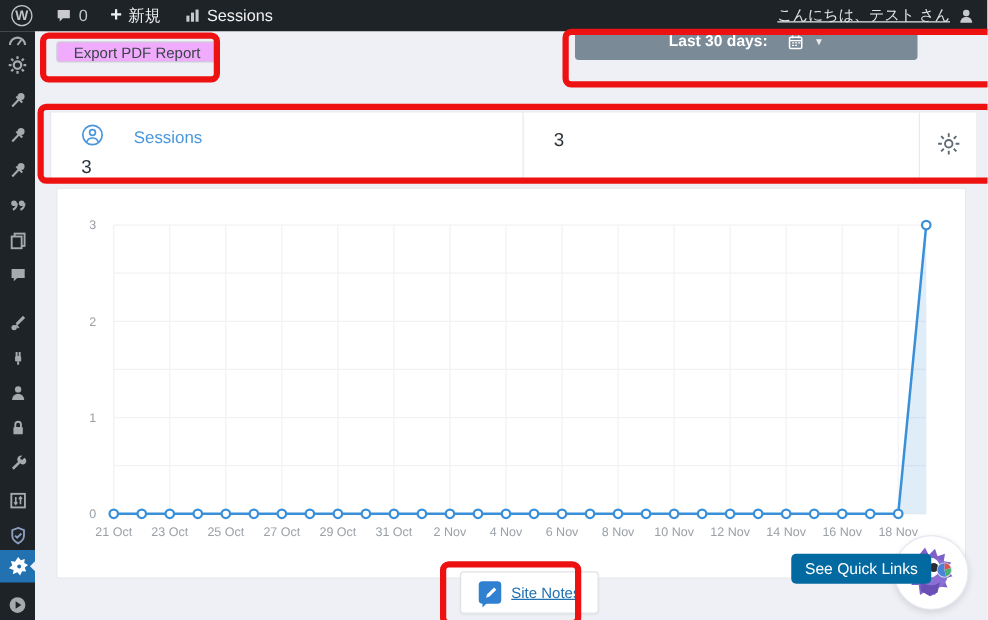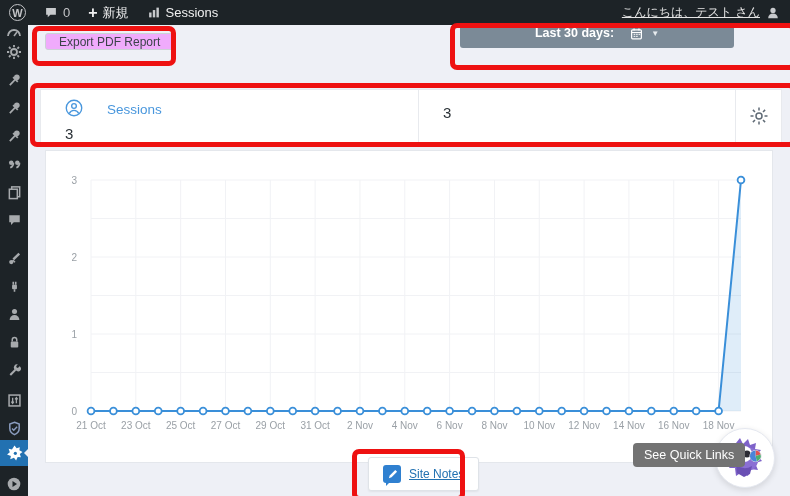--- a/index.html
+++ b/index.html
@@ -56,21 +56,21 @@
 
   
   .site-notes { position:absolute; left:368px; top:457px; height:34px; padding:0 14px; background:#fff;
     border:1px solid #dfe3e8; border-radius:3px; box-shadow:0 1px 2px rgba(0,0,0,.06);
     display:flex; align-items:center; gap:8px; cursor:pointer; z-index:30; }
   .sn-badge { width:18px; height:18px; background:#2f80d0; border-radius:3px; position:relative;
     display:flex; align-items:center; justify-content:center; }
   .sn-badge:after { content:""; position:absolute; left:3px; bottom:-3px;
     border-left:4px solid #2f80d0; border-bottom:4px solid transparent; }
   .sn-label { font-size:12px; color:#2271b1; text-decoration:underline; }
-  .quick-tip { position:absolute; left:633px; top:443px; background:#737373; color:#fff; font-size:12.5px;
+  .quick-tip { position:absolute; left:633px; top:443px; background:#0369a1; color:#fff; font-size:12.5px;
     padding:5px 11px; border-radius:4px; z-index:30; }
   .mascot { position:absolute; left:715px; top:428px; width:60px; height:60px; background:#fff;
     border:1px solid #e5e8f0; border-radius:50%; box-shadow:0 2px 6px rgba(0,0,0,.12);
     display:flex; align-items:center; justify-content:center; cursor:pointer; z-index:29; }
 
   
   .redbox { position:absolute; border:5px solid #ee1111; border-radius:7px; z-index:50; pointer-events:none; }
   .rb-export { left:32px; top:26px; width:144px; height:40px; }
   .rb-date { left:450px; top:23px; width:346px; height:47px; }
   .rb-tabs { left:30px; top:83px; width:766px; height:64px; }

